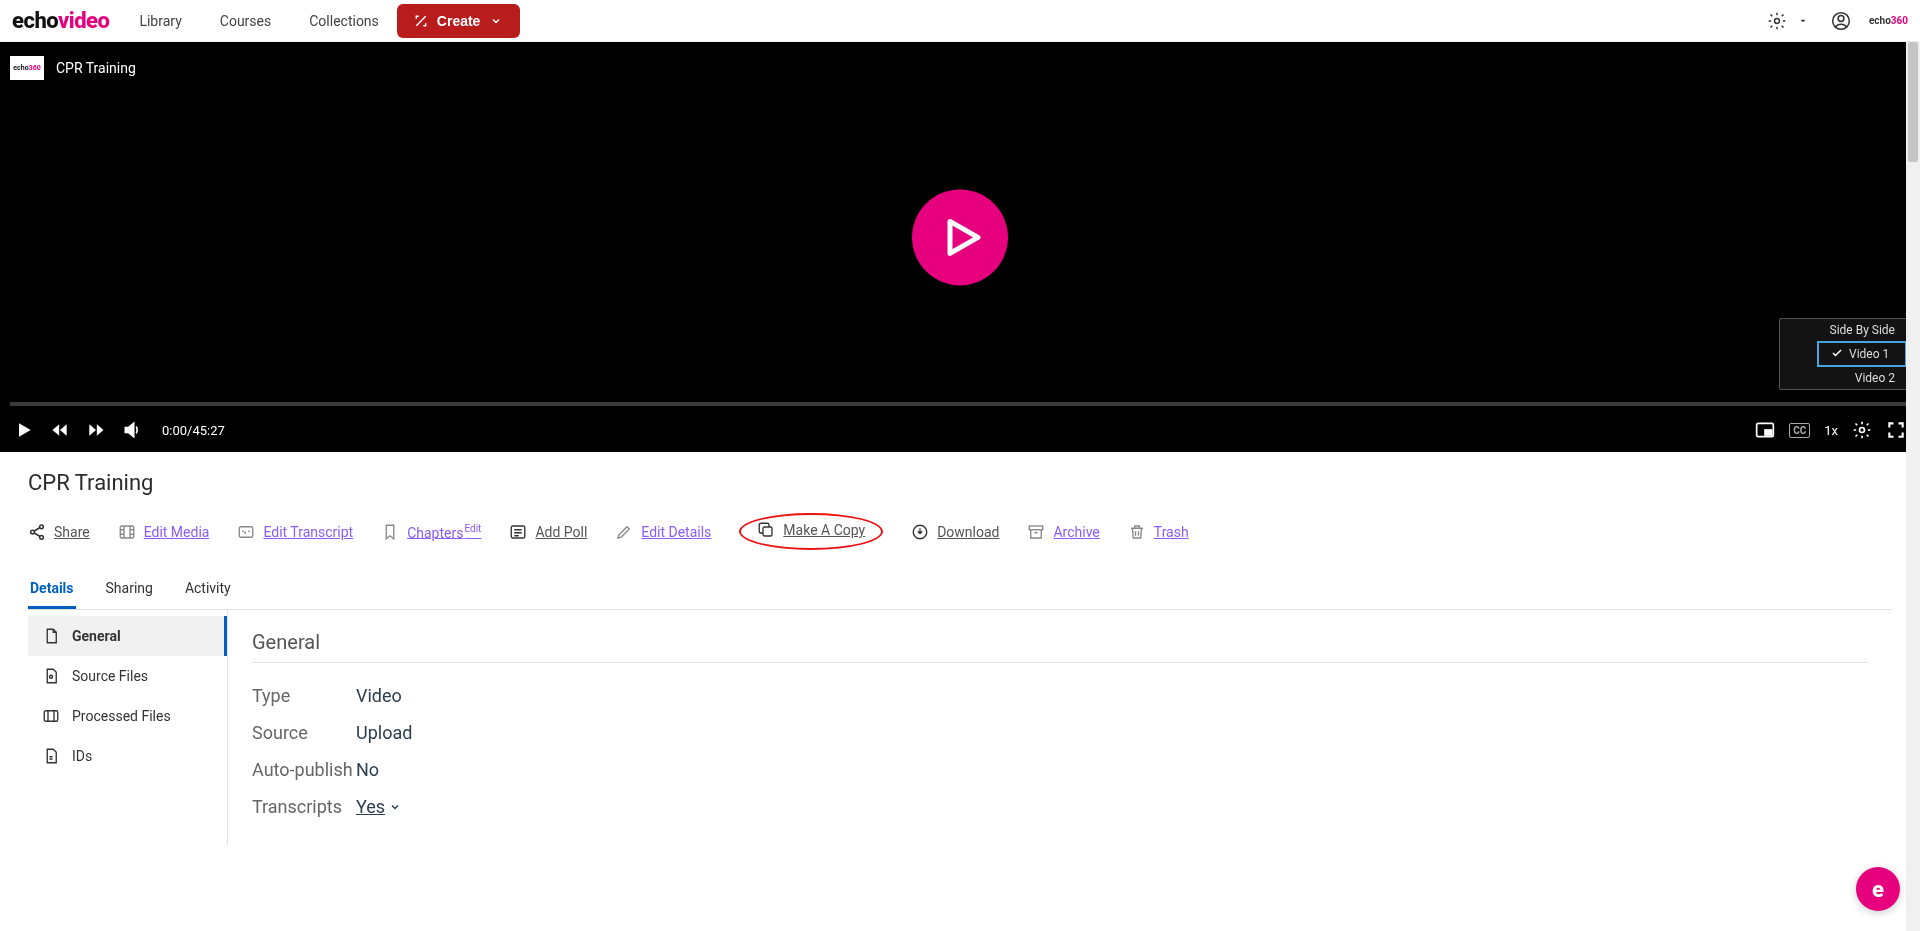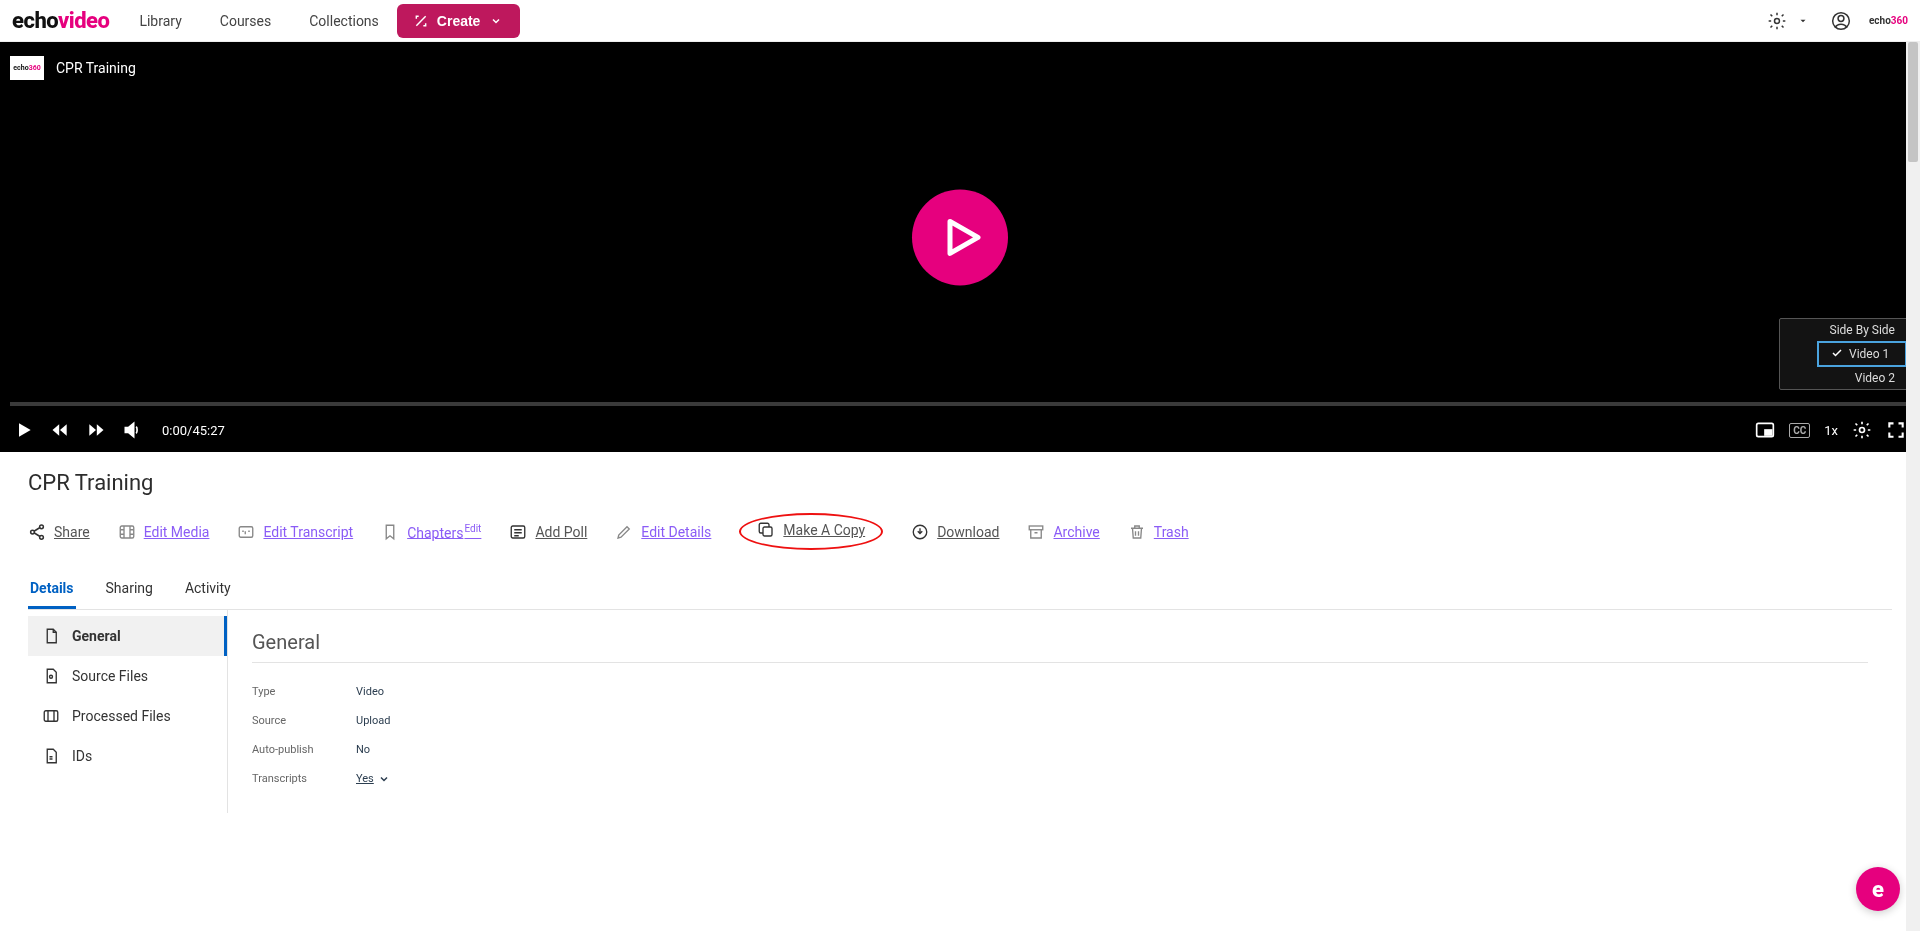--- a/index.html
+++ b/index.html
@@ -6,21 +6,21 @@
 body { font-family: -apple-system, BlinkMacSystemFont, "Segoe UI", Roboto, Arial, sans-serif; font-size: 14px; color: #333; background: #fff; }
 a { text-decoration: none; color: inherit; }
 
 
 .topnav { display: flex; align-items: center; height: 42px; padding: 0 12px; border-bottom: 1px solid #eee; }
 .logo { font-weight: 800; font-size: 22px; letter-spacing: -0.5px; }
 .logo .echo { color: #111; }
 .logo .video { color: #e6007e; }
 .nav-links { display: flex; gap: 38px; margin-left: 30px; }
 .nav-links a { color: #444; font-size: 14px; }
-.create-btn { margin-left: 18px; background: #be185d; color: #fff; border: none; border-radius: 6px; padding: 7px 14px; font-weight: 600; font-size: 14px; display: inline-flex; align-items: center; gap: 6px; cursor: pointer; }
+.create-btn { margin-left: 18px; background: #b91c1c; color: #fff; border: none; border-radius: 6px; padding: 7px 14px; font-weight: 600; font-size: 14px; display: inline-flex; align-items: center; gap: 6px; cursor: pointer; }
 .topnav-right { margin-left: auto; display: flex; align-items: center; gap: 18px; }
 .icon-plain { width: 20px; height: 20px; display: inline-flex; align-items: center; justify-content: center; }
 .mini-logo { font-size: 10px; font-weight: 700; color: #333; }
 .mini-logo .v { color: #e6007e; }
 
 
 .player-wrap { position: relative; background: #000; height: 410px; }
 .player-header { position: absolute; top: 14px; left: 10px; display: flex; align-items: center; gap: 12px; z-index: 2; }
 .player-thumb { width: 34px; height: 24px; background: #fff; display: flex; align-items: center; justify-content: center; font-size: 7px; font-weight: 700; }
 .player-thumb span { color: #111; }
@@ -55,21 +55,21 @@
 
 .detail-area { display: flex; }
 .side-nav { width: 200px; border-right: 1px solid #e3e3e3; padding-top: 6px; }
 .side-item { display: flex; align-items: center; gap: 12px; padding: 11px 14px; font-size: 14px; color: #333; cursor: pointer; }
 .side-item.active { background: #f1f1f1; font-weight: 700; border-right: 3px solid #0061c3; }
 .side-icon { width: 18px; height: 18px; flex-shrink: 0; }
 
 .detail-main { flex: 1; padding: 20px 24px; }
 .section-h { font-size: 20px; color: #555; font-weight: 400; margin-bottom: 8px; }
 .section-hr { border: none; border-top: 1px solid #e3e3e3; margin-bottom: 14px; }
-.kv-row { display: flex; padding: 8px 0; font-size: 11px; align-items: center; }
+.kv-row { display: flex; padding: 8px 0; font-size: 18px; align-items: center; }
 .kv-key { width: 104px; color: #666; }
 .kv-val { color: #2c3e50; }
 .kv-val.link { text-decoration: underline; display: inline-flex; align-items: center; gap: 4px; cursor: pointer; }
 
 
 .floating-help { position: fixed; right: 20px; bottom: 20px; width: 44px; height: 44px; border-radius: 50%; background: #e6007e; color: #fff; display: flex; align-items: center; justify-content: center; font-weight: 800; font-size: 22px; cursor: pointer; box-shadow: 0 2px 8px rgba(0,0,0,0.2); }
 
 
 .scrollbar-track { position: fixed; right: 0; top: 42px; bottom: 0; width: 14px; background: #f0f0f0; }
 .scrollbar-thumb { position: absolute; left: 2px; right: 2px; top: 0; height: 120px; background: #c4c4c4; border-radius: 2px; }

